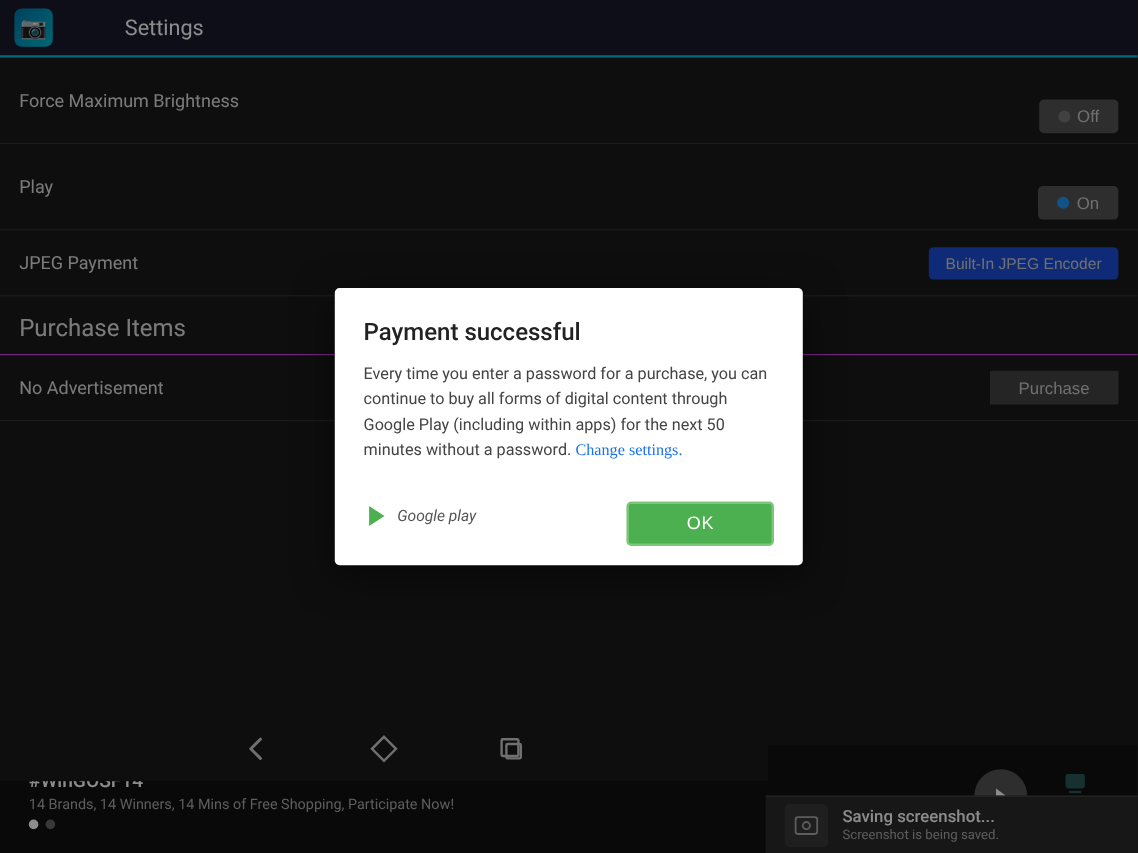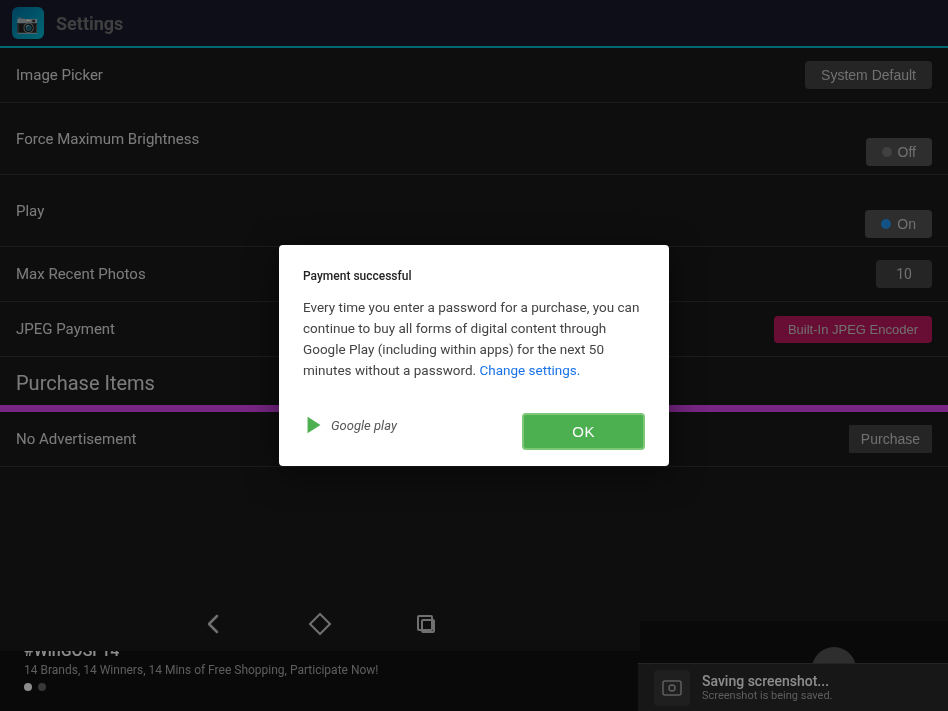--- a/index.html
+++ b/index.html
@@ -27,23 +27,24 @@
       width: 32px;
       height: 32px;
       background: linear-gradient(135deg, #0077aa, #00bcd4);
       border-radius: 6px;
       display: flex;
       align-items: center;
       justify-content: center;
       font-size: 18px;
     }
     #title-text {
-      color: #737373;
+      color: #ffffff;
       font-size: 18px;
-      font-weight: 700;
+      font-weight: 400;
+      margin-left: 48px;
     }
 
     
     #settings-list {
       width: 100%;
       padding: 0;
     }
     .setting-row {
       width: 100%;
       min-height: 55px;
@@ -87,21 +88,21 @@
       display: inline-block;
     }
     .toggle-dot.off {
       background: #777;
     }
     .section-header {
       color: #e0e0e0;
       font-size: 20px;
       font-weight: 400;
       padding: 14px 16px 10px;
-      border-bottom: 7px solid #d946ef;
+      border-bottom: 1px solid #d946ef;
       display: block;
     }
 
     
     #modal-overlay {
       position: absolute;
       top: 0; left: 0;
       width: 100%; height: 100%;
       background: rgba(0,0,0,0.45);
       display: flex;
@@ -110,34 +111,35 @@
       z-index: 100;
     }
     #modal {
       background: #fff;
       border-radius: 4px;
       width: 390px;
       padding: 24px 24px 16px;
       box-shadow: 0 8px 32px rgba(0,0,0,0.5);
     }
     #modal-title {
-      font-size: 12px;
+      font-size: 20px;
       color: #222;
       margin-bottom: 14px;
       font-weight: 500;
     }
     #modal-body {
       font-size: 13.5px;
       color: #444;
       line-height: 1.55;
       margin-bottom: 20px;
     }
     #modal-body a {
       color: #1a73e8;
       text-decoration: none;
+      font-family: Liberation Serif, serif;
     }
     #modal-footer {
       display: flex;
       align-items: center;
       justify-content: space-between;
     }
     #google-play-logo {
       display: flex;
       align-items: center;
       gap: 6px;
@@ -171,21 +173,21 @@
       left: 0;
       width: 100%;
       height: 90px;
       background: #111;
       display: flex;
       align-items: center;
     }
     #banner-content {
       flex: 1;
       display: flex;
-      align-items: flex-end;
+      align-items: flex-start;
       padding: 0 24px;
       gap: 16px;
     }
     #banner-text-block {
       flex: 1;
     }
     #banner-title {
       color: #fff;
       font-size: 16px;
       font-weight: 500;
@@ -286,34 +288,34 @@
       cursor: pointer;
       color: #ccc;
       font-size: 22px;
       display: flex;
       align-items: center;
       justify-content: center;
     }
 
     
     .jpeg-btn {
-      background: #be185d;
+      background: #1d4ed8;
       color: #ccc;
       border: none;
       border-radius: 4px;
       padding: 6px 14px;
       font-size: 13px;
       cursor: pointer;
     }
     .purchase-btn {
       background: #444;
       color: #ccc;
       border: none;
       border-radius: 1px;
-      padding: 6px 12px;
+      padding: 6px 24px;
       font-size: 14px;
       cursor: pointer;
     }
     .number-value {
       background: #444;
       color: #ccc;
       border: none;
       border-radius: 4px;
       padding: 6px 20px;
       font-size: 14px;
@@ -324,45 +326,37 @@
 
 <div id="top-bar">
   <div id="app-icon">
     <span>📷</span>
   </div>
   <span id="title-text">Settings</span>
 </div>
 
 <div id="settings-list">
 
-  <div class="setting-row">
-    <span class="setting-label">Image Picker</span>
-    <button class="setting-value-btn">System Default</button>
-  </div>
 
   <div class="setting-row">
     <span class="setting-label">Force Maximum Brightness</span>
     <button class="toggle-btn">
       <span class="toggle-dot off"></span>
       <span>Off</span>
     </button>
   </div>
 
   <div class="setting-row">
     <span class="setting-label">Play</span>
     <button class="toggle-btn">
       <span class="toggle-dot"></span>
       <span>On</span>
     </button>
   </div>
 
-  <div class="setting-row">
-    <span class="setting-label">Max Recent Photos</span>
-    <span class="number-value">10</span>
-  </div>
 
   <div class="setting-row">
     <span class="setting-label">JPEG Payment</span>
     <button class="jpeg-btn">Built-In JPEG Encoder</button>
   </div>
 
   <span class="section-header">Purchase Items</span>
 
   <div class="setting-row">
     <span class="setting-label">No Advertisement</span>

